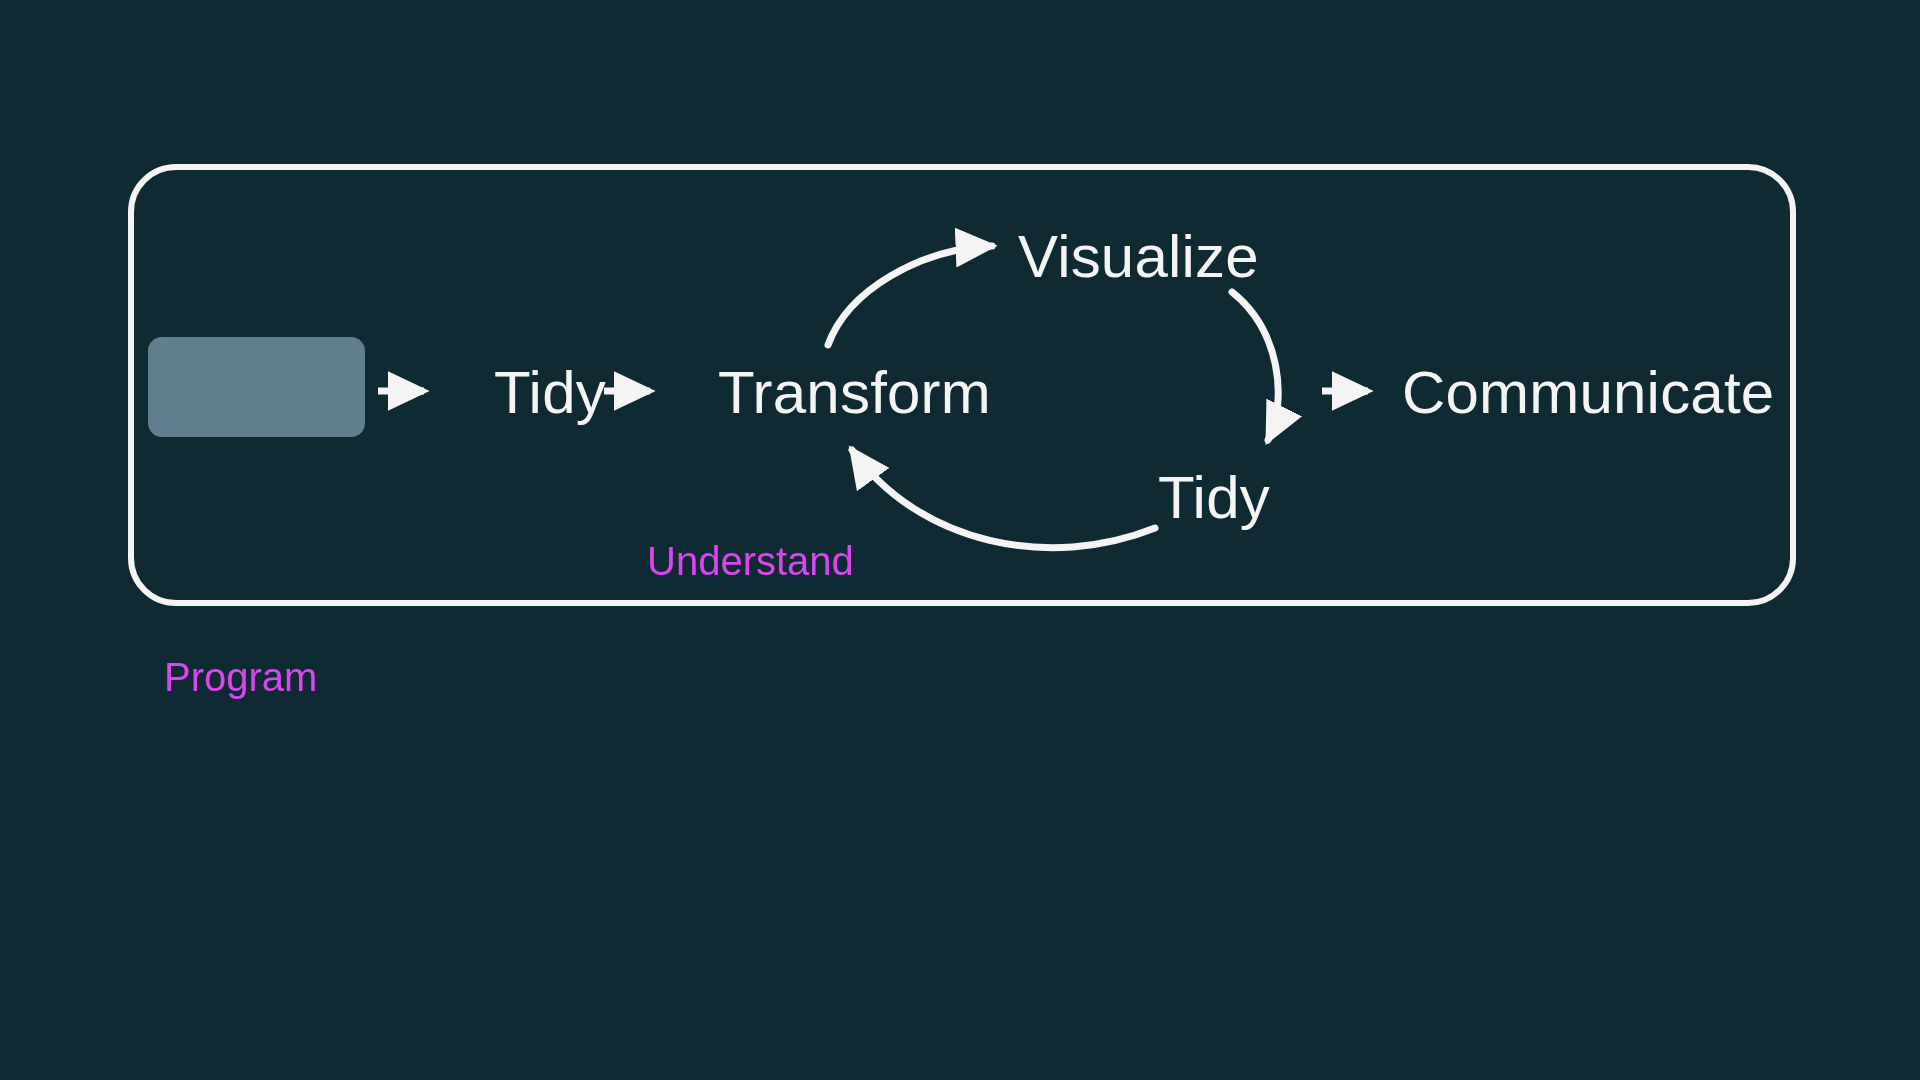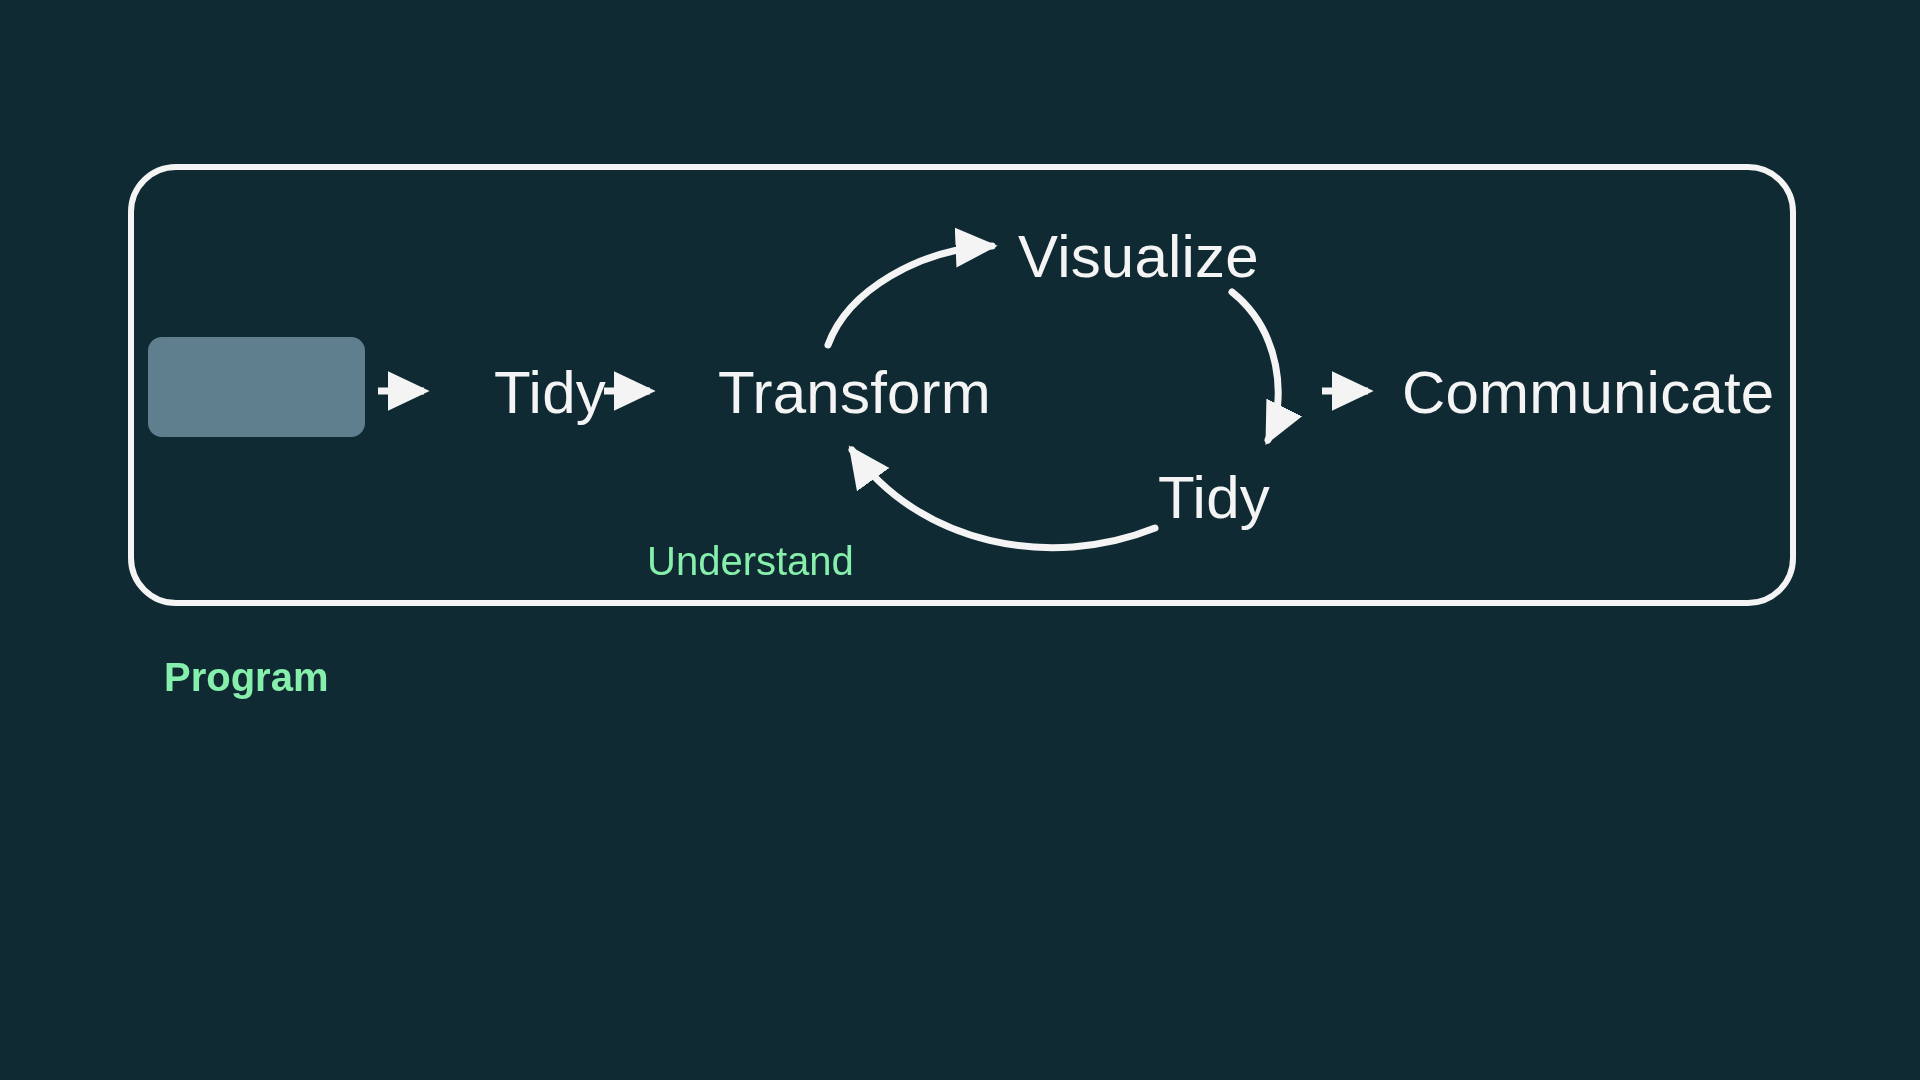--- a/index.html
+++ b/index.html
@@ -94,32 +94,31 @@
     height: 100px;
     background: #5f7f8f;
     border-radius: 14px;
   }
 
   
   .sublabel {
     position: absolute;
     font-size: 40px;
     line-height: 1;
-    color: #86efac;
+    color: #d946ef;
     white-space: nowrap;
     text-align: right;
   }
   .label-understand {
     left: 647px;
     top: 541px;
   }
   .label-program {
     left: 164px;
     top: 657px;
-    font-weight: bold;
   }
 </style>
 </head>
 <body style="background: rgb(15, 42, 51);">
 
 <div id="canvas">
 
   <div class="program-box" style="border-color: rgb(244, 244, 244);"></div>
 
   <div class="highlight-box" style="background: rgb(95, 127, 143);"></div>

